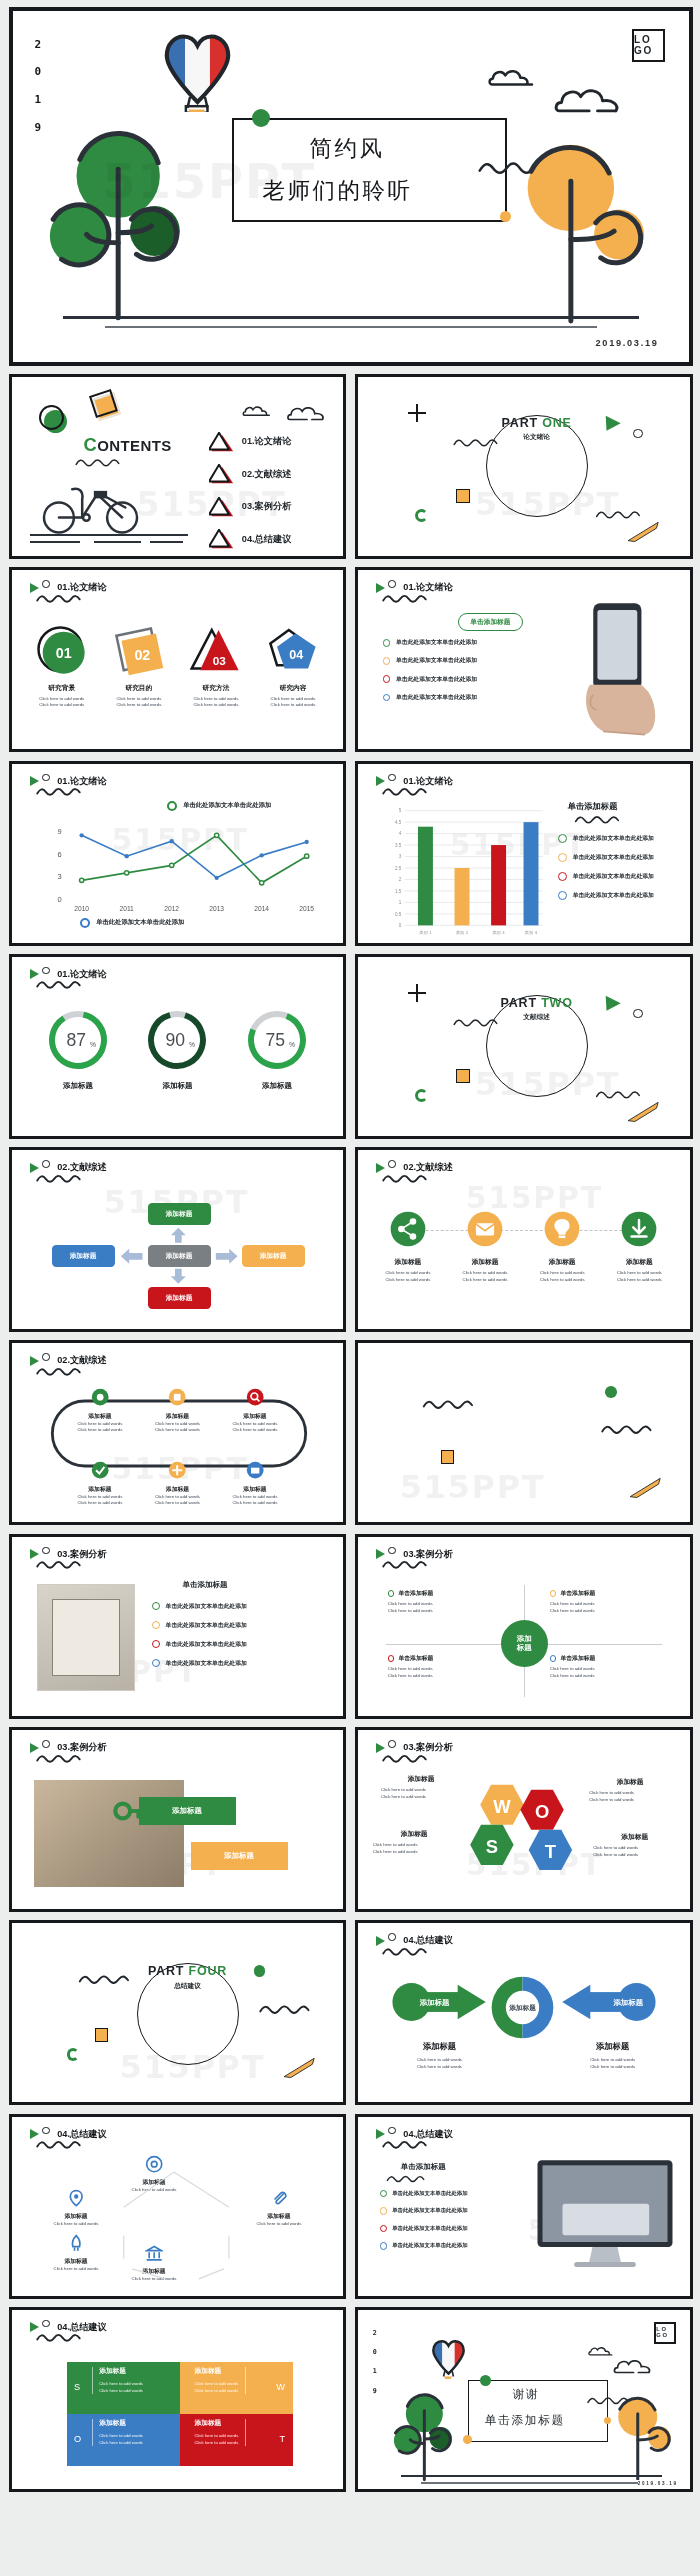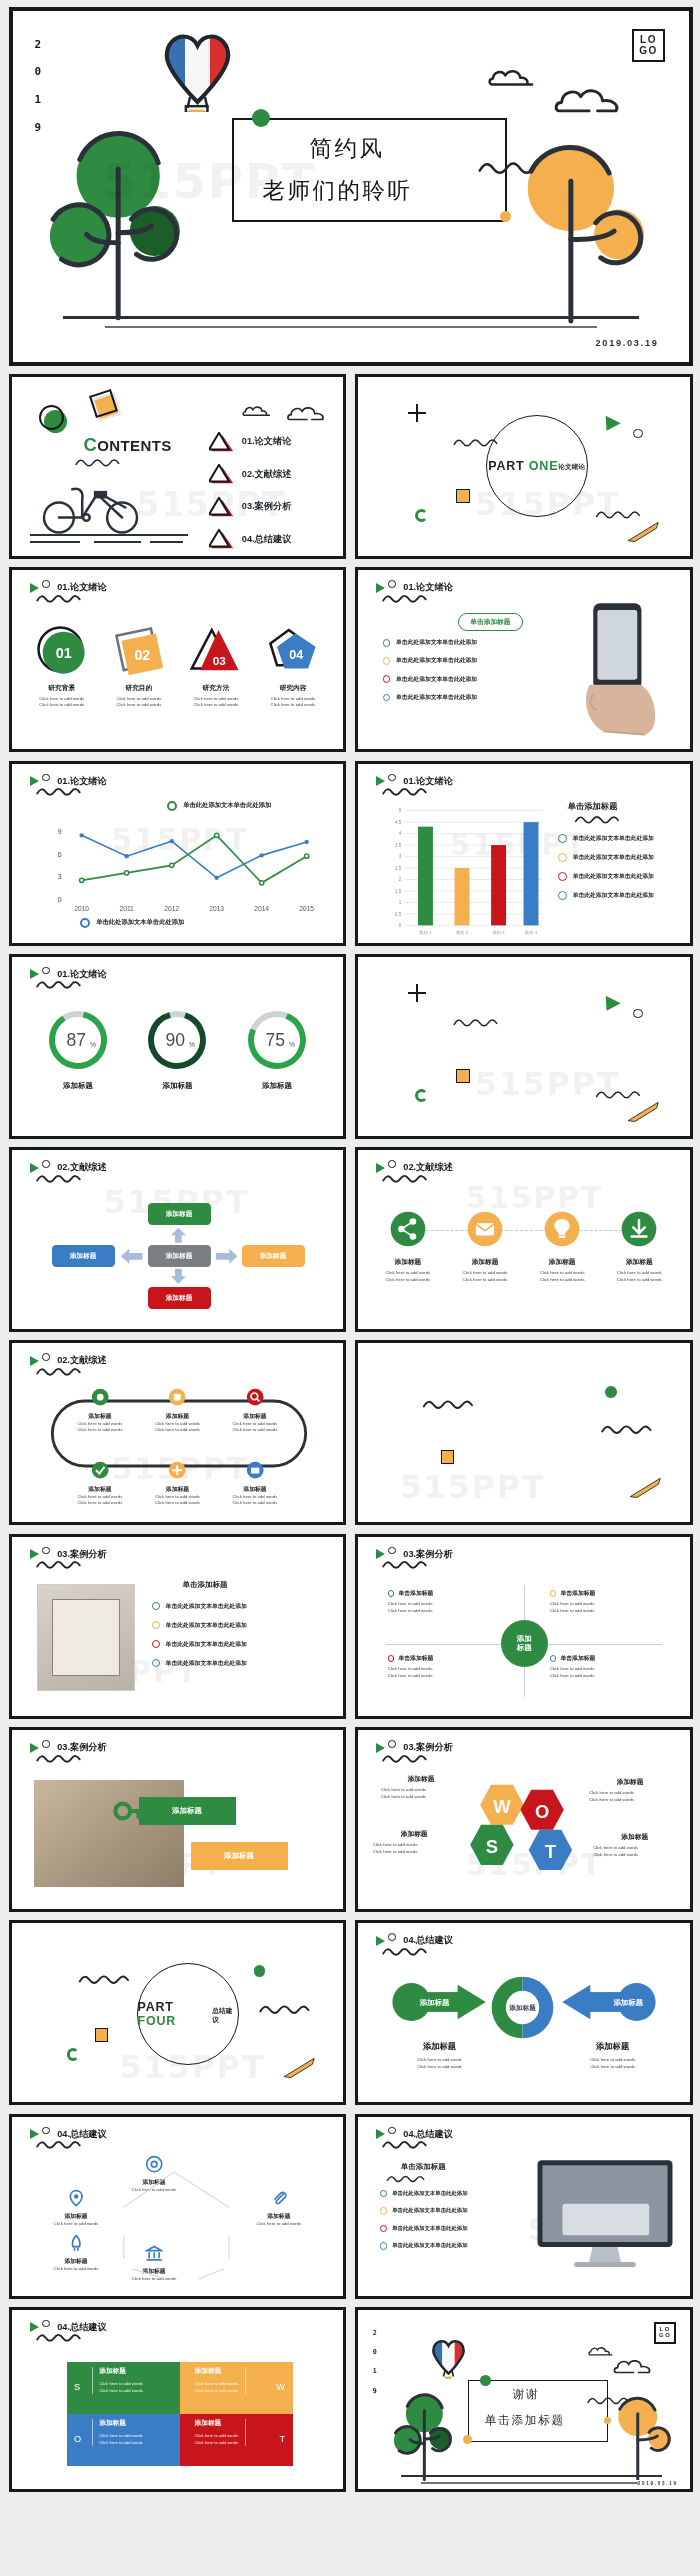--- a/index.html
+++ b/index.html
@@ -32,21 +32,21 @@
     letter-spacing:1.7px; pointer-events:none; user-select:none;
     font-family:"DejaVu Sans", sans-serif;
   }
 
   
   .year { position:absolute; font-weight:bold; font-family:"DejaVu Sans Mono", monospace;
           color:#15191c; line-height:1; }
 
   
   .logobox { position:absolute; border:2.1px solid #15191c; display:flex;
-             flex-direction:column; justify-content:center; align-items:center;
+             flex-direction:column; justify-content:center; 
              font-weight:bold; letter-spacing:1.7px; line-height:1; }
 
   
   .tframe { position:absolute; border:2.1px solid #15191c; background:transparent; }
   .dotg { position:absolute; border-radius:50%; background:#2e8b41; }
 
   .ttl-cn { position:absolute; font-weight:500; color:#15191c; white-space:nowrap;
             font-family:"Liberation Sans","DejaVu Sans",sans-serif; }
 
   .datetxt { position:absolute; letter-spacing:1.7px; font-weight:bold; color:#2b3136; }
@@ -59,21 +59,21 @@
                  margin-left:-1.7px; margin-bottom:7.5px;}
   .shead .lbl { font-weight:bold; font-size:9.2px; color:#15191c; margin-left:2.5px;}
   .squiggle { position:absolute; left:16.7px; top:22.5px; }
 
   .clickline { font-size:4.3px; color:#3a4450; line-height:1.5; }
   .addtitle { font-weight:bold; font-size:6.7px; color:#15191c; }
 
   
   .partcircle {
     position:absolute; border:1.7px solid #15191c; border-radius:50%;
-    display:flex; flex-direction:row; justify-content:center; align-items:center;
+    display:flex; flex-direction:column; align-items:center;
   }
   .part-en { font-size:12.5px; font-weight:bold; letter-spacing:0.8px; }
   .part-cn { font-size:6.7px; font-weight:bold; margin-top:3.3px; }
   .g { color:#2e8b41; }
 </style>
 </head>
 <body>
 
 <div class="page">
 
@@ -531,20 +531,27 @@
     <svg style="position:absolute;right:67px;top:37px;" width="18.4" height="18.4" viewBox="0 0 22 22">
           <path d="M2 2 L20 11 L3 20 Z" fill="#2e8b41"></path>
         </svg>
     <div style="position:absolute;right:47px;top:52px;width:9.2px;height:9.2px;border:1.8px solid #15191c;border-radius:50%;"></div>
     <svg style="position:absolute;right:45px;bottom:35px;" width="53" height="11.7" viewBox="0 0 86 22">
       <path d="M2 14 Q10 0 18 11 Q26 22 34 11 Q42 0 50 11 Q58 22 66 11 Q74 0 82 12" fill="none" stroke="#20262b" stroke-width="3" stroke-linecap="round"></path>
     </svg>
     <svg style="position:absolute;right:30px;bottom:11.7px;" width="37" height="25" viewBox="0 0 44 30">
           <path d="M42 4 L6 26 L14 27 L40 11 Z" fill="#f4b04f" stroke="#15191c" stroke-width="1"></path>
         </svg>
+    <div class="partcircle" style="left:128px;top:38px;width:102px;height:102px;">
+      <div class="part-en">
+        <span>PART</span>
+        <span class="g">TWO</span>
+      </div>
+      <div class="part-cn">文献综述</div>
+    </div>
   </div>
 
   <div class="slide small">
     <div class="wm" style="left:92px;top:33px;font-size:32px;">515PPT</div>
     <div class="shead">
       <span class="tri"></span>
       <span class="ring"></span>
       <span class="lbl">02.文献综述</span>
     </div>
     <svg class="squiggle" width="62" height="11.7" viewBox="0 0 86 22">

